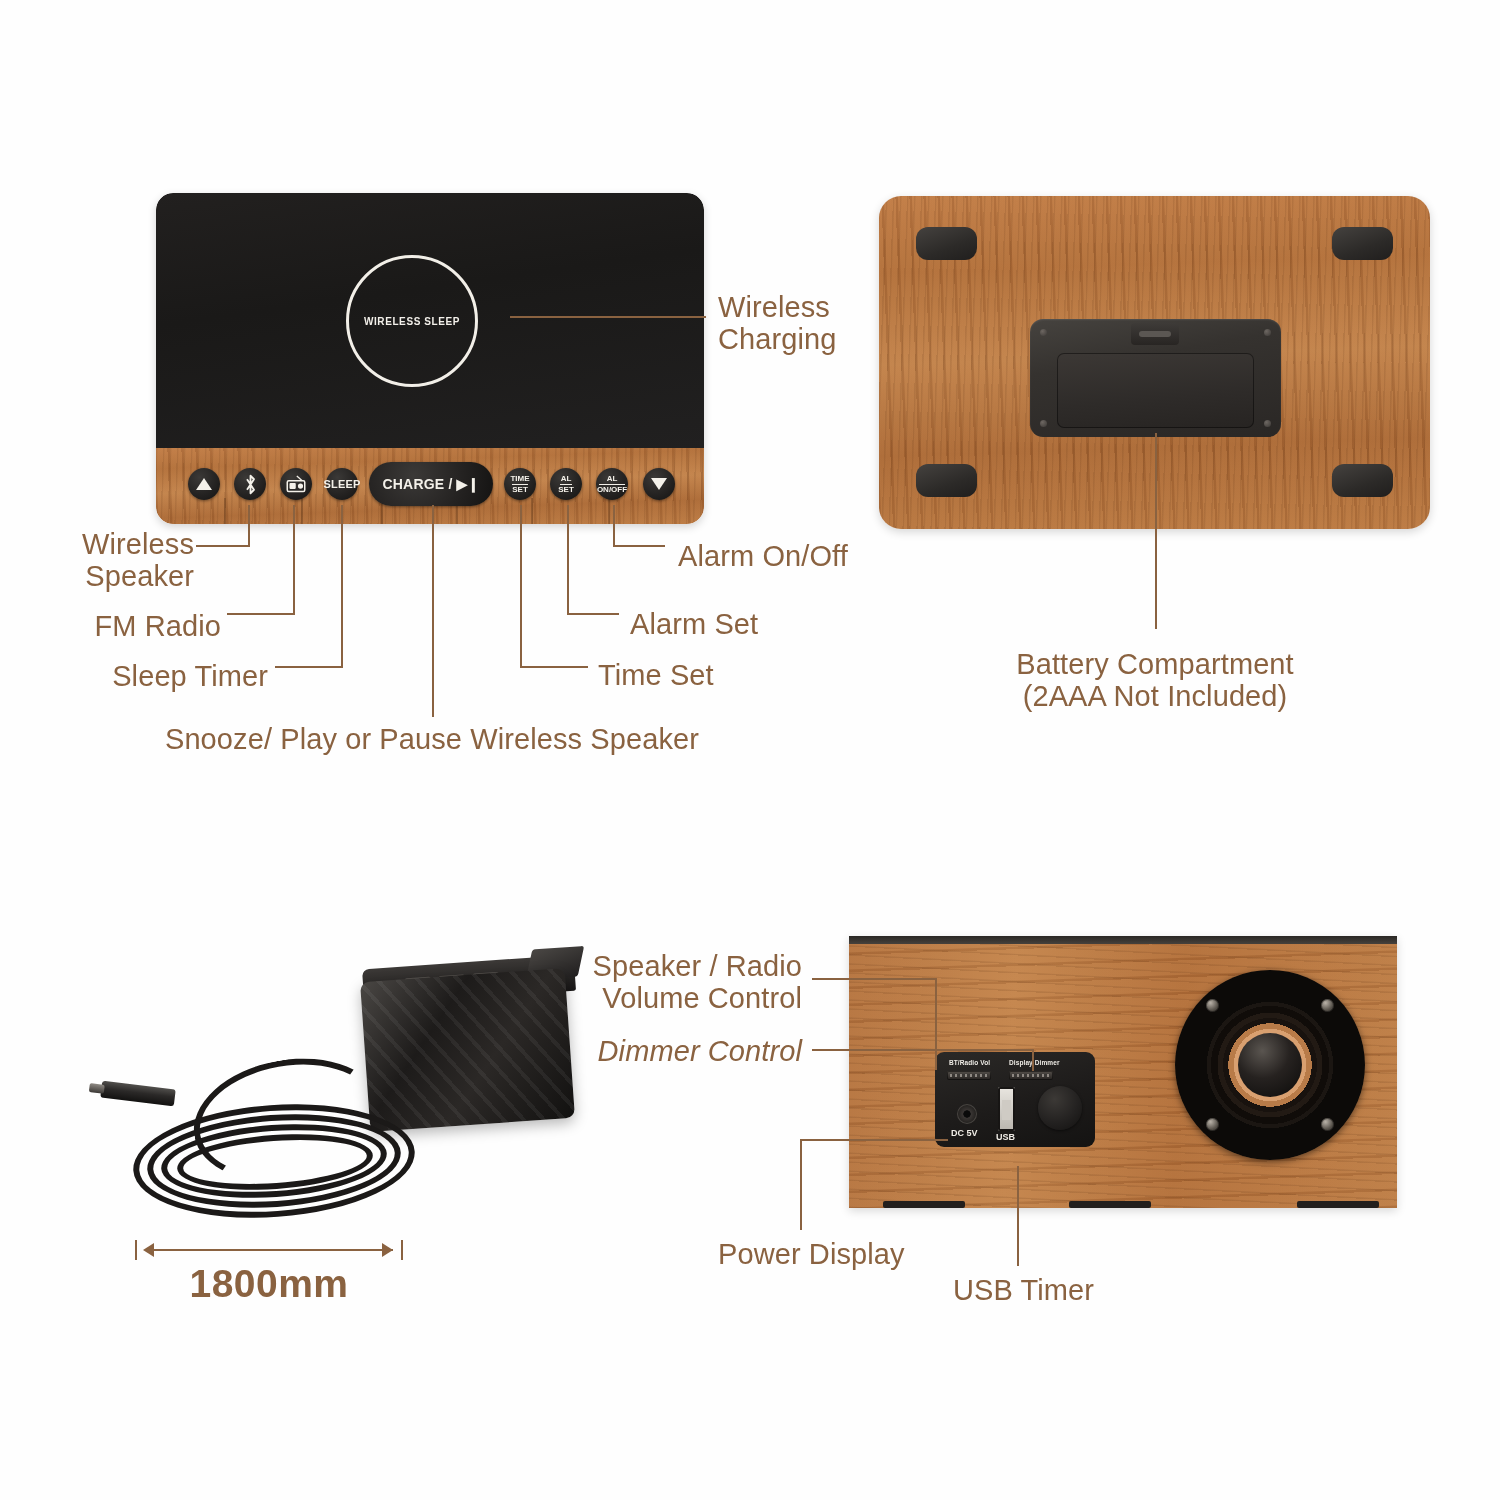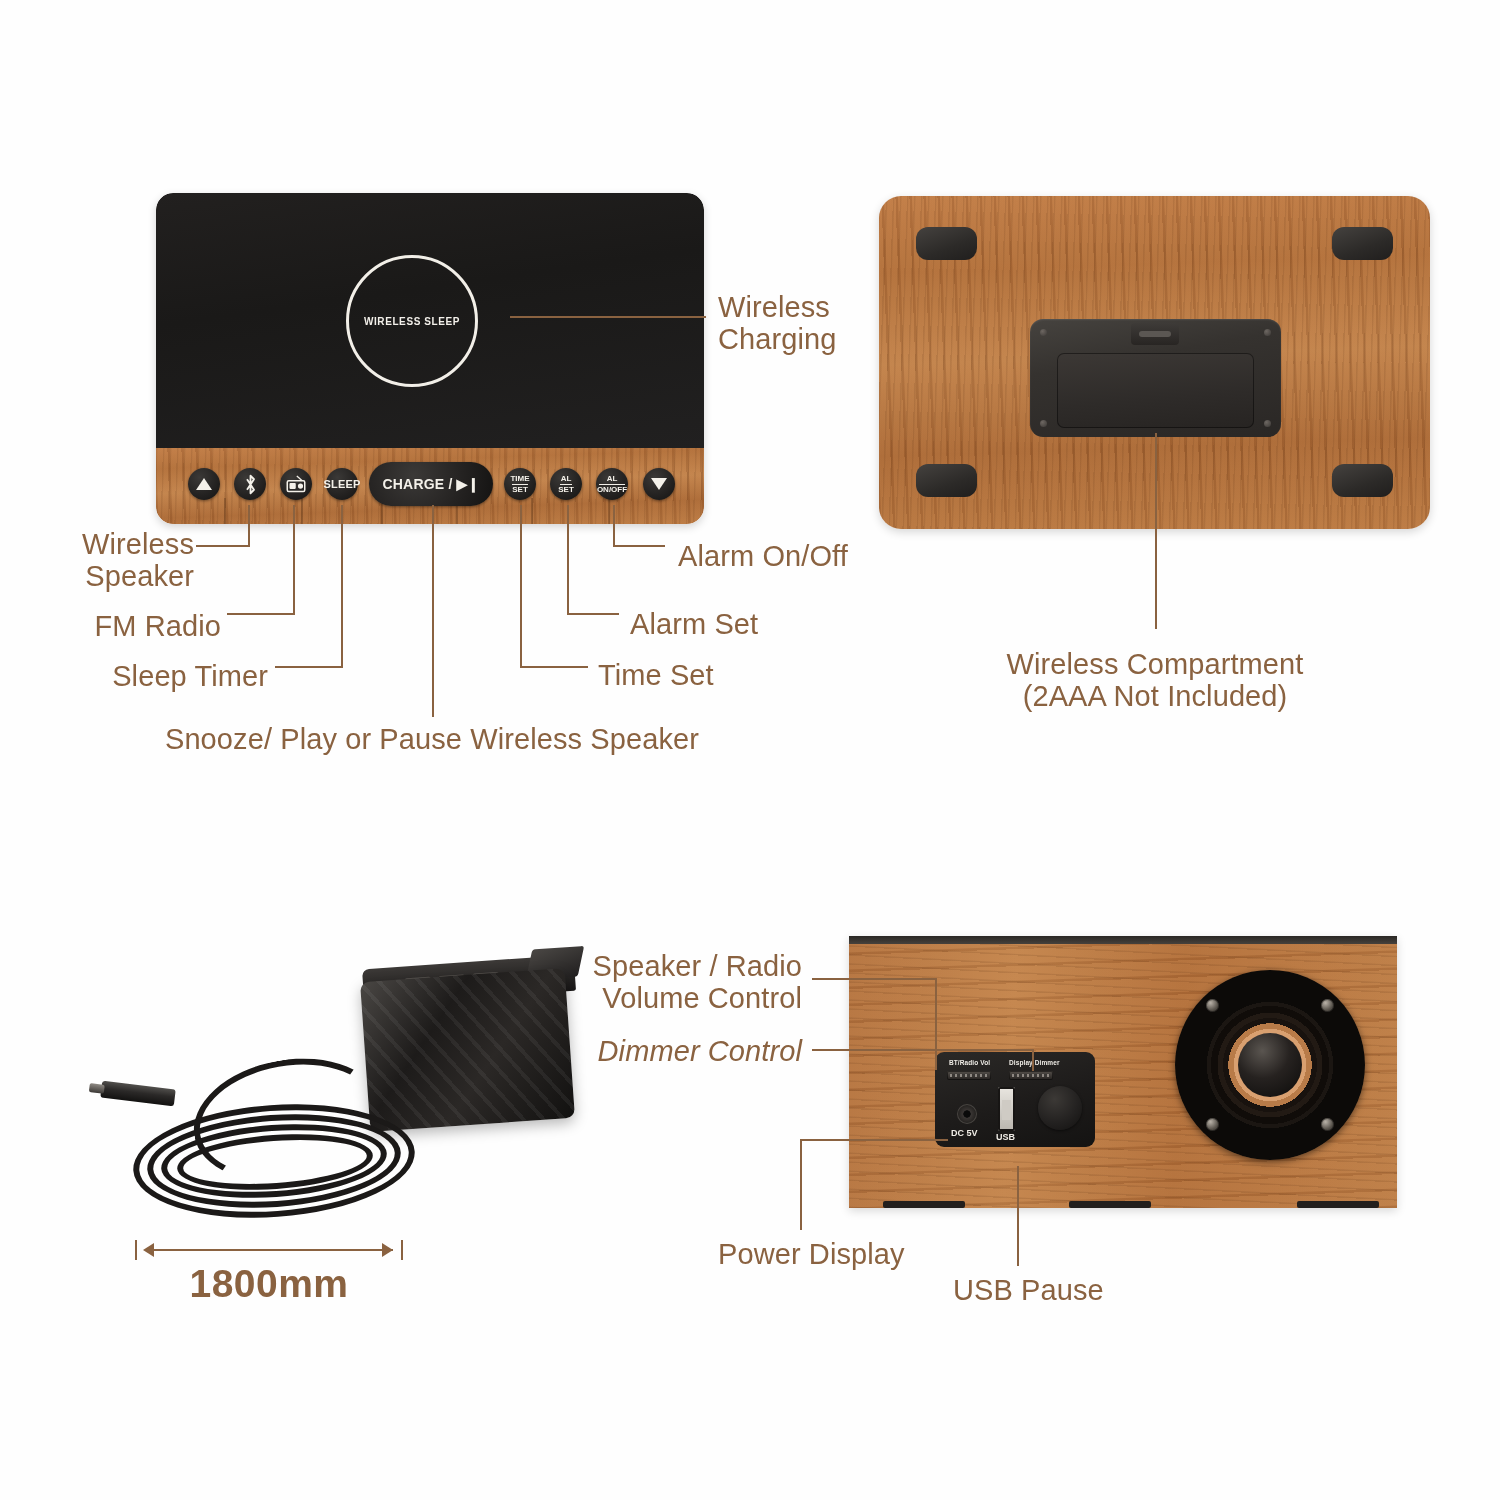--- a/index.html
+++ b/index.html
@@ -357,21 +357,21 @@
       <div class="screw" style="left:10px;  top:10px;"></div>
       <div class="screw" style="left:234px; top:10px;"></div>
       <div class="screw" style="left:10px;  top:101px;"></div>
       <div class="screw" style="left:234px; top:101px;"></div>
       <div id="battTab"></div>
       <div id="battDoor"></div>
     </div>
   </div>
 
   <div class="ln lnv" style="left:1155px; top:433px; height:196px;"></div>
-  <div class="callout c" style="left:930px; top:648px; width:450px;">Wireless Compartment
+  <div class="callout c" style="left:930px; top:648px; width:450px;">Battery Compartment
 (2AAA Not Included)</div>
 
   <div id="adapterWrap">
     <div id="brickTop">
       <div class="vent" style="left:42px"></div>
       <div class="vent" style="left:76px"></div>
       <div class="vent" style="left:110px"></div>
       <div class="vent" style="left:170px"></div>
     </div>
     <div id="prong"></div>
@@ -437,15 +437,15 @@
 
   <div class="ln lnh" style="left:812px; top:1049px; width:222px;"></div>
   <div class="ln lnv" style="left:1032px; top:1049px; height:22px;"></div>
   <div class="callout r" style="left:540px; top:1035px; width:262px;font-style:italic;">Dimmer Control</div>
 
   <div class="ln lnh" style="left:800px; top:1139px; width:148px;"></div>
   <div class="ln lnv" style="left:800px; top:1139px; height:91px;"></div>
   <div class="callout" style="left:718px; top:1238px;">Power Display</div>
 
   <div class="ln lnv" style="left:1017px; top:1166px; height:100px;"></div>
-  <div class="callout" style="left:953px; top:1274px;">USB Pause</div>
+  <div class="callout" style="left:953px; top:1274px;">USB Timer</div>
 
 </div>
 
 </body></html>

